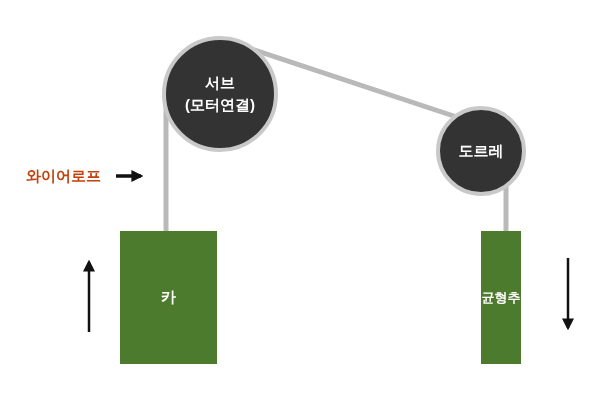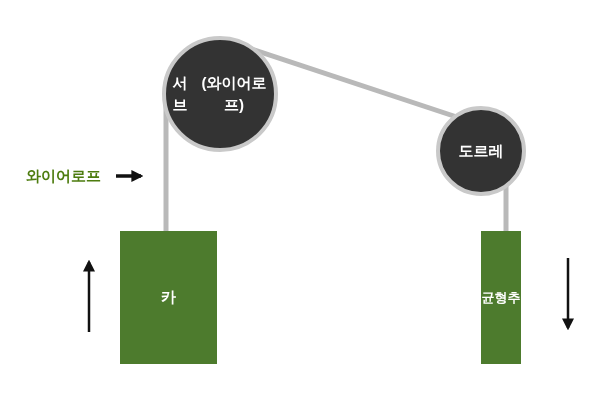--- a/index.html
+++ b/index.html
@@ -22,21 +22,21 @@
       width: 600px;
       height: 400px;
     }
     .circle {
       position: absolute;
       border-radius: 50%;
       background: #333333;
       border: 4px solid #c9c9c9;
       color: #ffffff;
       display: flex;
-      flex-direction: row;
+      flex-direction: column;
       align-items: center;
       justify-content: center;
       text-align: center;
       font-weight: bold;
       box-sizing: border-box;
     }
     .sheave {
       left: 162px;
       top: 36px;
       width: 116px;
@@ -74,21 +74,21 @@
       width: 40px;
       height: 133px;
       font-size: 13px;
     }
     .rope-label {
       position: absolute;
       left: 26px;
       top: 167px;
       font-size: 15px;
       font-weight: 600;
-      color: #4d7c0f;
+      color: #c2410c;
       white-space: nowrap;
     }
   </style>
 </head>
 <body>
 
 <div class="canvas">
 
   <svg class="overlay" viewBox="0 0 600 400" xmlns="http://www.w3.org/2000/svg">
     <defs>
@@ -102,21 +102,21 @@
     <line x1="506" y1="150" x2="506" y2="240" stroke="#b9b9b9" stroke-width="5"></line>
 
     <line x1="116" y1="176" x2="141" y2="176" stroke="#111111" stroke-width="3.5" marker-end="url(#ah)"></line>
 
     <line x1="89" y1="332" x2="89" y2="262" stroke="#111111" stroke-width="2.5" marker-end="url(#ah)"></line>
     <line x1="568" y1="258" x2="568" y2="328" stroke="#111111" stroke-width="2.5" marker-end="url(#ah)"></line>
   </svg>
 
   <div class="circle sheave">
     <div>서브</div>
-    <div>(와이어로프)</div>
+    <div>(모터연결)</div>
   </div>
 
   <div class="circle pulley">
     <div>도르레</div>
   </div>
 
   <div class="block car">
     <span>카</span>
   </div>
 

